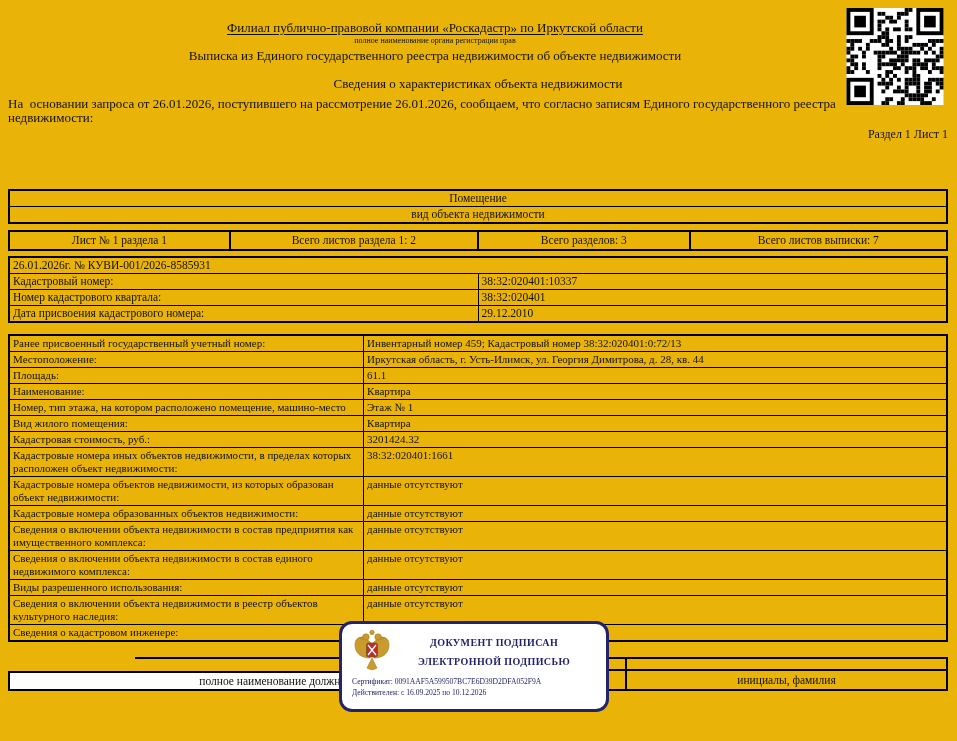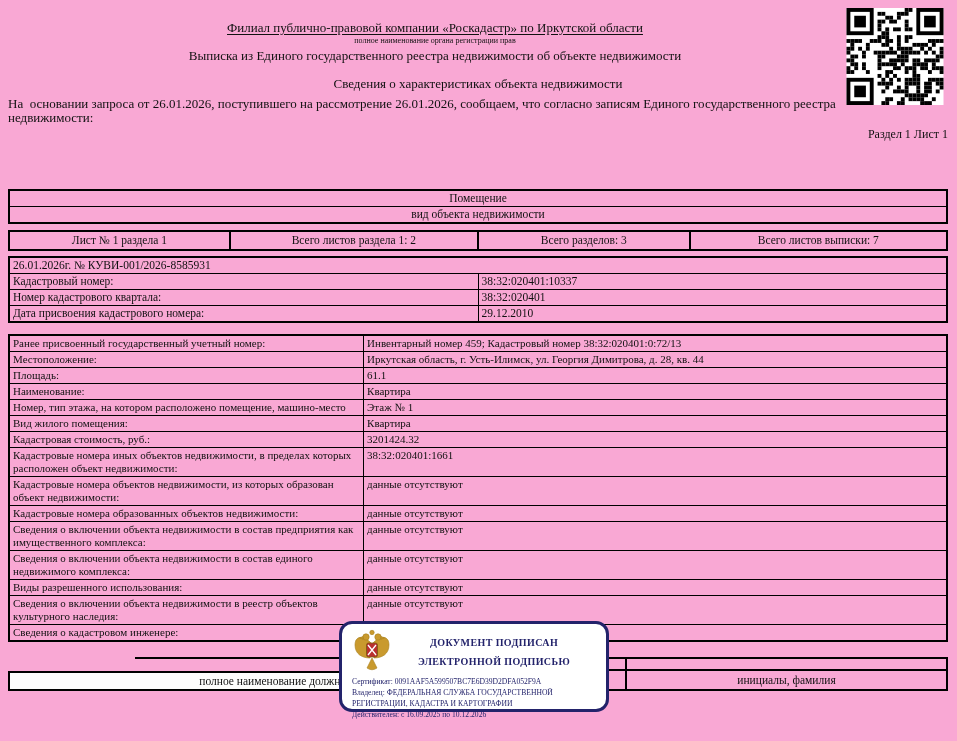--- a/index.html
+++ b/index.html
@@ -1,16 +1,16 @@
 <!DOCTYPE html>
 <html><head>
 <meta charset="utf-8">
 <style>
   html,body{margin:0;padding:0;background:#ffffff;}
-  .page{position:relative;width:957px;height:741px;background:#f9a8d4;overflow:hidden;
+  .page{position:relative;width:957px;height:741px;background:#eab308;overflow:hidden;
         font-family:"Liberation Serif","DejaVu Serif",serif;color:#111;}
   
   .hdr{width:870px;margin-top:20px;text-align:center;}
   .org-name{font-size:13px;line-height:16px;text-decoration:underline;text-underline-offset:2px;}
   .org-caption{font-size:8px;line-height:10px;}
   .doc-title{font-size:13px;line-height:15px;margin-top:2px;}
   .section-title{width:940px;margin-left:8px;text-align:center;font-size:13px;line-height:15px;margin-top:13px;}
   .request-line{margin:6px 0 0 8px;font-size:13px;line-height:14px;white-space:pre-wrap;width:900px;}
   .razdel{width:940px;margin-left:8px;text-align:right;font-size:12px;line-height:13px;margin-top:3px;}
   
@@ -419,18 +419,17 @@
         <rect x="13.5" y="14" width="11" height="14" rx="2" fill="#b92f2f" stroke="#7a5a10" stroke-width="0.8"></rect>
         <path d="M15 16 l8 10 M23 16 l-8 10" stroke="#ffffff" stroke-width="1.3"></path>
       </svg>
       <div class="stamp-titles">
         <div>ДОКУМЕНТ ПОДПИСАН</div>
         <div>ЭЛЕКТРОННОЙ ПОДПИСЬЮ</div>
       </div>
     </div>
     <div class="stamp-info">
       <div>Сертификат: 0091AAF5A599507BC7E6D39D2DFA052F9A</div>
-      <div>Владелец: ФЕДЕРАЛЬНАЯ СЛУЖБА ГОСУДАРСТВЕННОЙ РЕГИСТРАЦИИ, КАДАСТРА И КАРТОГРАФИИ</div>
       <div>Действителен: с 16.09.2025 по 10.12.2026</div>
     </div>
   </div>
 
 </div>
 
 </body></html>

